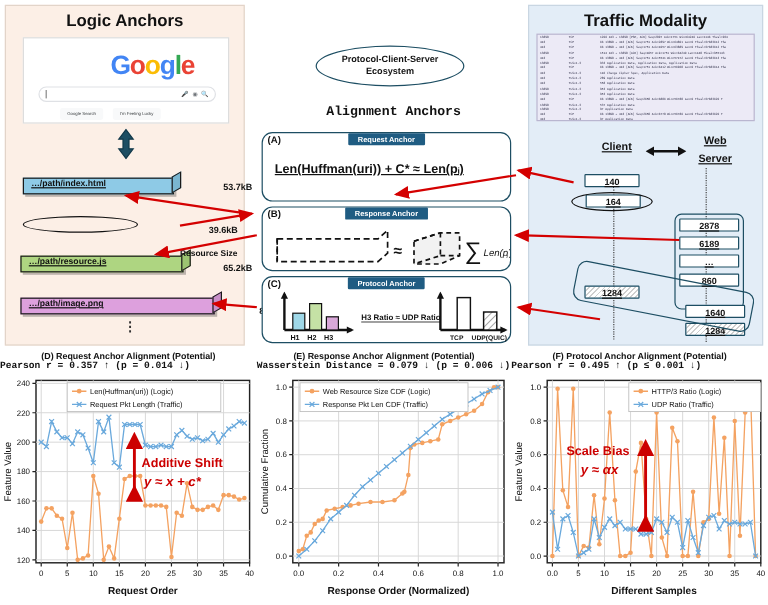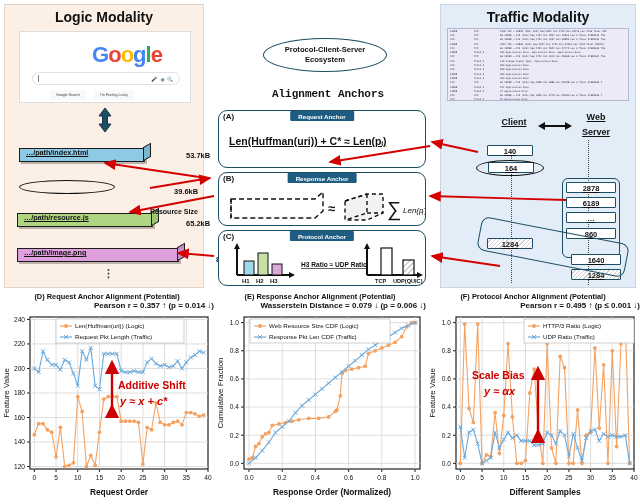--- a/index.html
+++ b/index.html
@@ -135,30 +135,30 @@
   }
 
   
   .chart {
     position:absolute; top:292px; height:210px; background:#fff;
   }
   #chartD { left:0px;   width:214px; }
   #chartE { left:214px; width:212px; }
   #chartF { left:426px; width:214px; }
   .ch-title { text-align:center; font-size:7.4px; font-weight:bold; color:#111; line-height:9px;}
-  .ch-sub   { text-align:right; font-size:8px; font-weight:bold; color:#111; line-height:10px;}
+  .ch-sub   { text-align:left; font-size:8px; font-weight:bold; color:#111; line-height:10px;font-family:Liberation Mono, monospace;}
   svg text { font-family:"Liberation Sans", sans-serif; }
 </style>
 </head>
 <body>
 
 <div class="stage">
 
   <div class="panel-logic">
-    <div class="panel-title">Logic Modality</div>
+    <div class="panel-title">Logic Anchors</div>
 
     <div class="gcard">
       <div class="glogo">
         <span>G</span><span>o</span><span>o</span><span>g</span><span>l</span><span>e</span>
       </div>
       <div class="gbar">
         <div class="caret"></div>
         <div class="gicons">
           <span>🎤</span>
           <span>◉</span>

